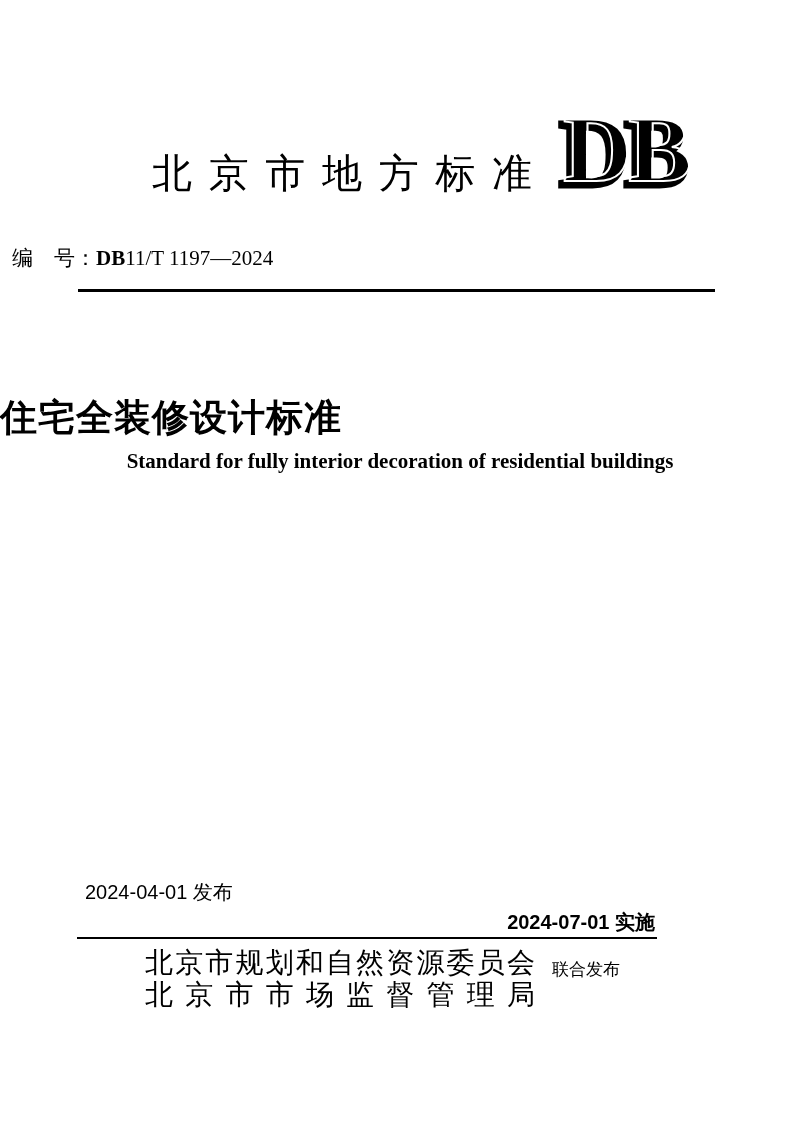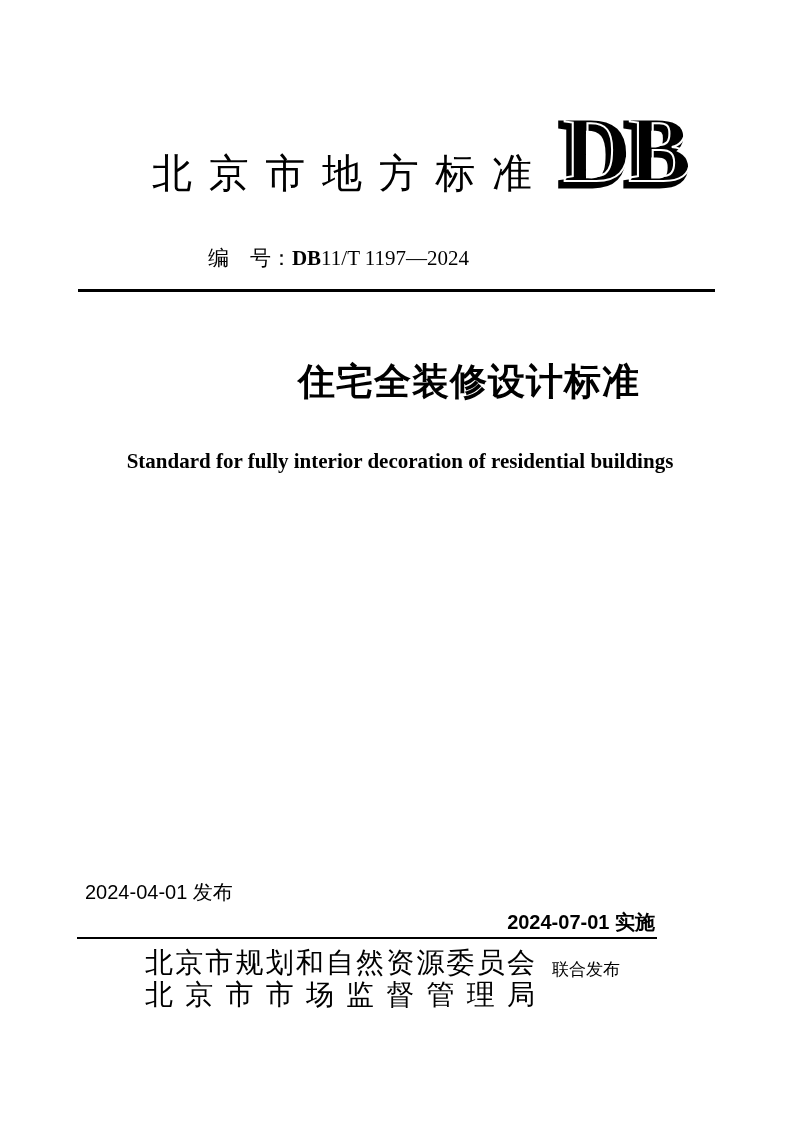--- a/index.html
+++ b/index.html
@@ -34,23 +34,23 @@
     position: absolute;
     left: 558px;
     top: 108px;
     width: 160px;
     height: 90px;
   }
   
   .doc-number {
     position: absolute;
     top: 246px;
-    left: 0;
+    left: 12px;
     width: 677px;
-    text-align: center;
+    text-align: left;
     font-family: "Liberation Serif", serif;
     font-size: 21px;
     line-height: 1.2;
     white-space: nowrap;
   }
   .doc-number .label {
     font-family: "Liberation Serif", serif;
   }
   .doc-number .code-bold {
     font-weight: bold;
@@ -69,23 +69,23 @@
     left: 77px;
     top: 937px;
     width: 580px;
     height: 2px;
     background: #000000;
   }
   
   .title-zh {
     position: absolute;
     left: 0;
-    top: 360px;
+    top: 396px;
     width: 640px;
-    text-align: right;
+    text-align: left;
     font-size: 37px;
     font-weight: bold;
     letter-spacing: 1px;
     font-family: "Liberation Sans", sans-serif;
     line-height: 1.2;
   }
   .title-en {
     position: absolute;
     left: 0;
     top: 449px;

